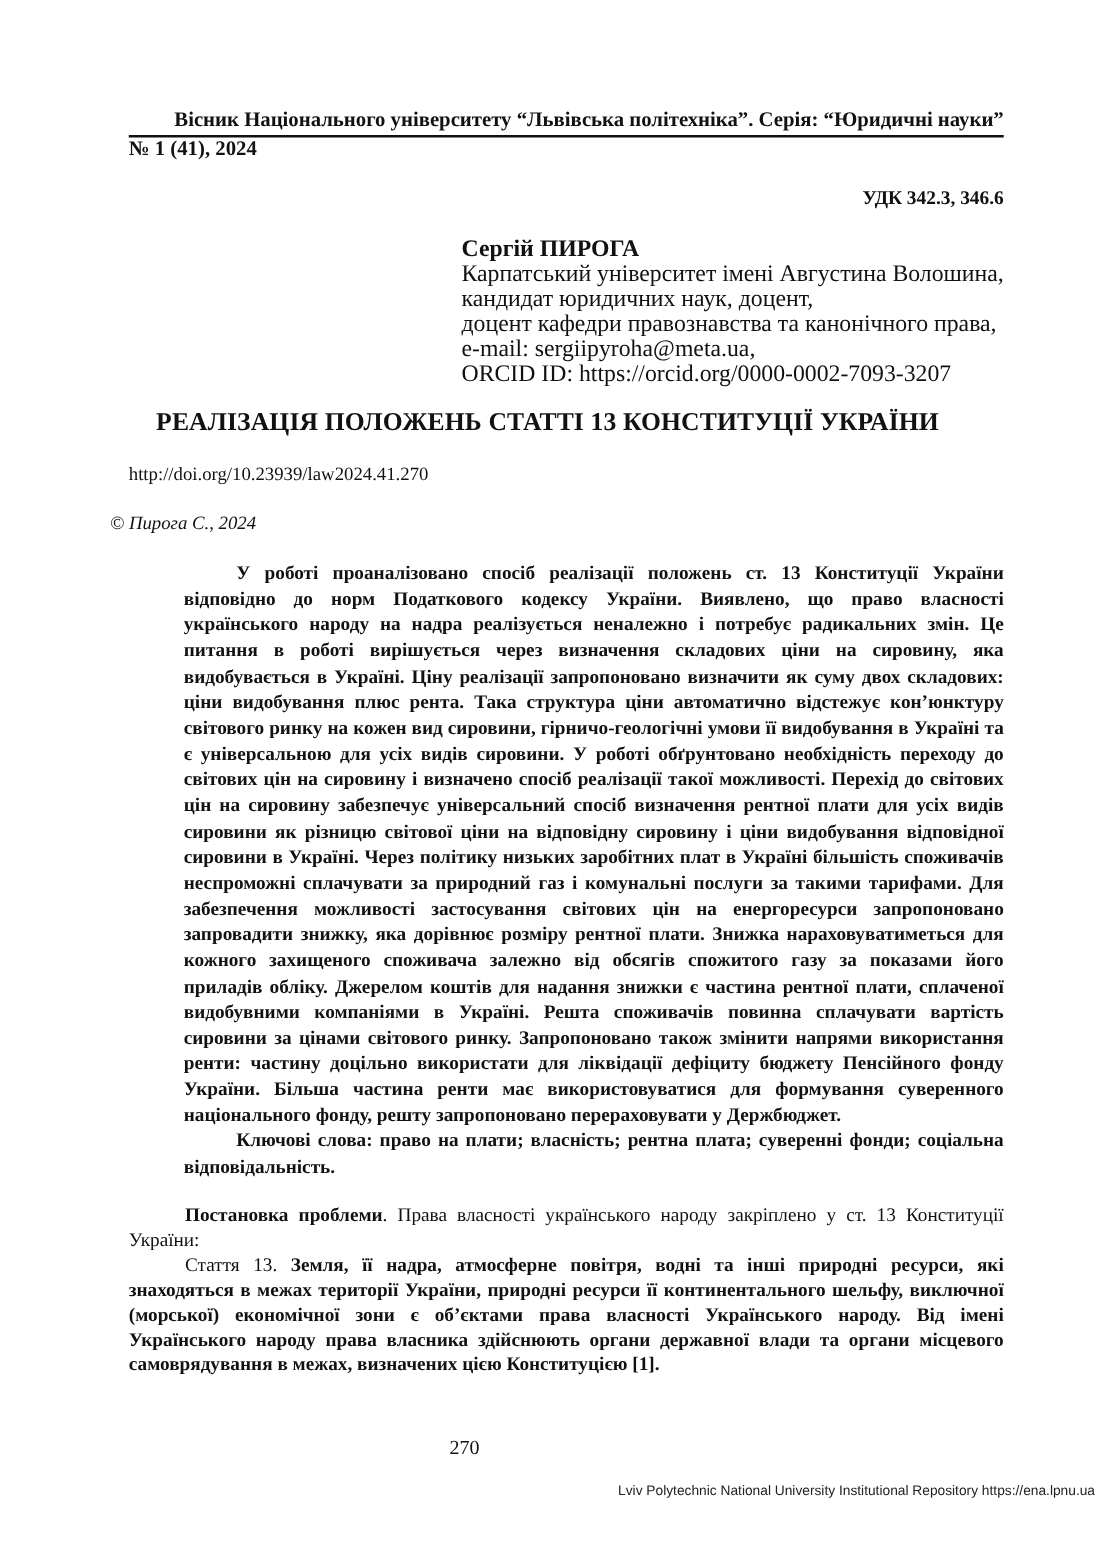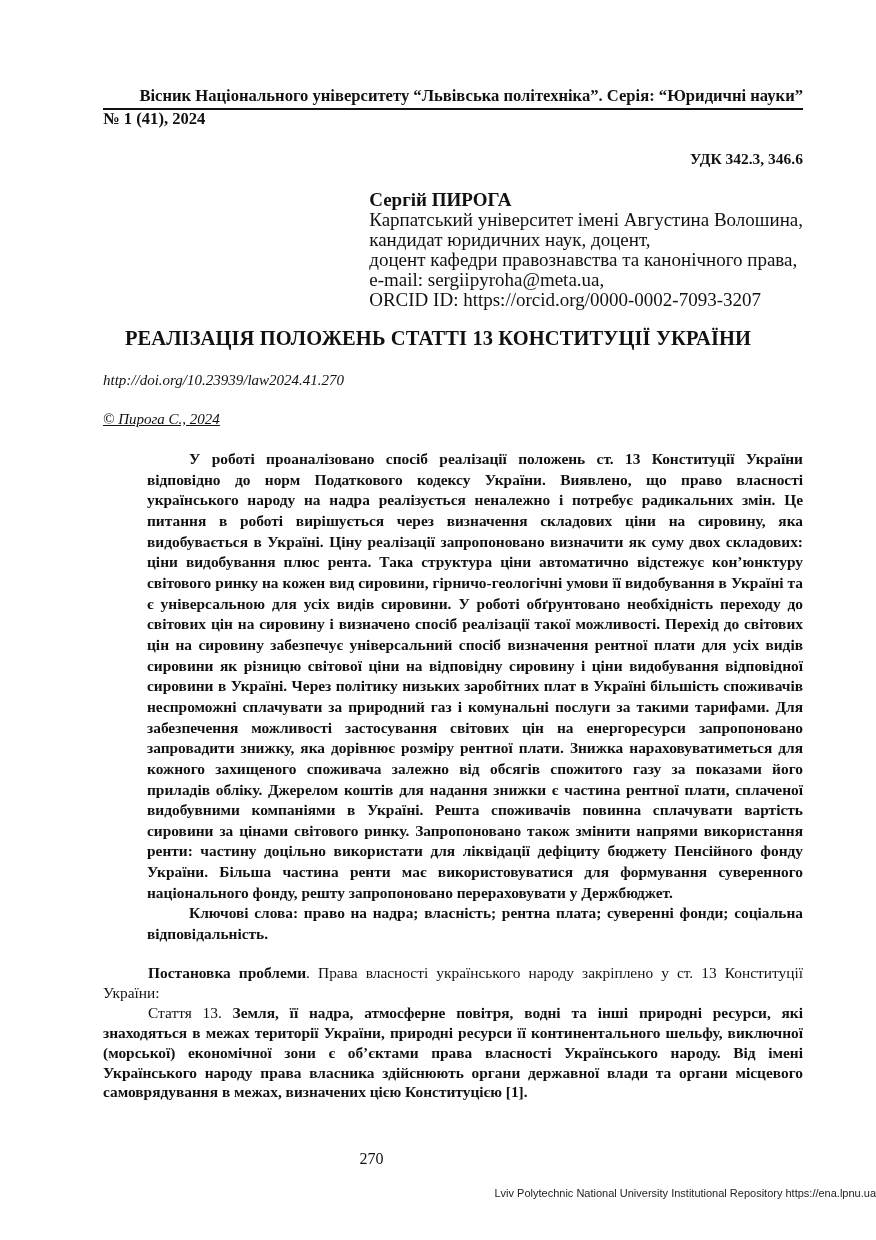--- a/index.html
+++ b/index.html
@@ -7,22 +7,22 @@
          font-family: "Liberation Serif", serif; color: #111111; }
   .abs { position: absolute; }
   .journal-header { left: 103px; top: 86px; width: 700px; text-align: right;
     font-weight: bold; font-size: 16.6px; line-height: 20px; white-space: nowrap; }
   .header-rule { left: 103px; top: 108px; width: 700px; height: 0; border-top: 2px solid #111; }
   .issue { left: 103px; top: 109px; font-weight: bold; font-size: 16.6px; line-height: 20px; }
   .udc { right: 73px; top: 150px; font-weight: bold; font-size: 15.5px; }
   .author-block { right: 73px; top: 190px; text-align: left; font-size: 19px; line-height: 20px; }
   .author-name { font-weight: bold; }
   .title { left: 0; width: 876px; top: 327px; text-align: center; font-weight: bold; font-size: 20.5px; letter-spacing: 0.1px; }
-  .doi { left: 103px; top: 372px; font-size: 15px; font-style: italic; }
-  .copyright { left: 103px; top: 411px; font-size: 15px; font-style: italic; text-decoration: underline; }
+  .doi { left: 103px; top: 372px; font-size: 15px; }
+  .copyright { left: 88px; top: 411px; font-size: 15px; font-style: italic; }
   .abstract { left: 147px; top: 449px; width: 656px; font-weight: bold; font-size: 15.4px; line-height: 20.65px;
     text-align: justify; hyphens: manual; }
   .abstract p { margin: 0; text-indent: 42px; }
   .body-text { left: 103px; top: 963px; width: 700px; font-size: 15.4px; line-height: 19.9px; text-align: justify; }
   .body-text p { margin: 0; text-indent: 45px; }
   .b { font-weight: bold; }
   .page-num { left: 0; width: 743px; top: 1150px; text-align: center; font-size: 16px; }
   .repo { left: 0; width: 876px; top: 1187px; text-align: right; font-family: "Liberation Sans", sans-serif; font-size: 11px; color: #222; }
 </style>
 </head>
@@ -42,21 +42,21 @@
   <div>e-mail: sergiipyroha@meta.ua,</div>
   <div>ORCID ID: https://orcid.org/0000-0002-7093-3207</div>
 </div>
 
 <div class="abs title">РЕАЛІЗАЦІЯ ПОЛОЖЕНЬ СТАТТІ 13 КОНСТИТУЦІЇ УКРАЇНИ</div>
 <div class="abs doi">http://doi.org/10.23939/law2024.41.270</div>
 <div class="abs copyright">© Пирога С., 2024</div>
 
 <div class="abs abstract">
   <p>У роботі проаналізовано спосіб реалізації положень ст. 13 Конституції України відповідно до норм Податкового кодексу України. Виявлено, що право власності українського народу на надра реалізується неналежно і потребує радикальних змін. Це питання в роботі вирішується через визначення складових ціни на сировину, яка видобувається в Україні. Ціну реалізації запропоновано визначити як суму двох складових: ціни видобування плюс рента. Така структура ціни автоматично відстежує кон’юнктуру світового ринку на кожен вид сировини, гірничо-геологічні умови її видобування в Україні та є універсальною для усіх видів сировини. У роботі обґрунтовано необхідність переходу до світових цін на сировину і визначено спосіб реалізації такої можливості. Перехід до світових цін на сировину забезпечує універсальний спосіб визначення рентної плати для усіх видів сировини як різницю світової ціни на відповідну сировину і ціни видобування відповідної сировини в Україні. Через політику низьких заробітних плат в Україні більшість споживачів неспроможні сплачувати за природний газ і комунальні послуги за такими тарифами. Для забезпечення можливості застосування світових цін на енергоресурси запропоновано запровадити знижку, яка дорівнює розміру рентної плати. Знижка нараховуватиметься для кожного захищеного споживача залежно від обсягів спожитого газу за показами його приладів обліку. Джерелом коштів для надання знижки є частина рентної плати, сплаченої видобувними компаніями в Україні. Решта споживачів повинна сплачувати вартість сировини за цінами світового ринку. Запропоновано також змінити напрями використання ренти: частину доцільно використати для ліквідації дефіциту бюджету Пенсійного фонду України. Більша частина ренти має використовуватися для формування суверенного національного фонду, решту запропоновано перераховувати у Держбюджет.</p>
-  <p>Ключові слова: право на надра; власність; рентна плата; суверенні фонди; соціальна відповідальність.</p>
+  <p>Ключові слова: право на плати; власність; рентна плата; суверенні фонди; соціальна відповідальність.</p>
 </div>
 
 <div class="abs body-text">
   <p><span class="b">Постановка проблеми</span><span>. Права власності українського народу закріплено у ст. 13 Конституції України:</span></p>
   <p><span>Стаття 13. </span><span class="b">Земля, її надра, атмосферне повітря, водні та інші природні ресурси, які знаходяться в межах території України, природні ресурси її континентального шельфу, виключної (морської) економічної зони є об’єктами права власності Українського народу. Від імені Українського народу права власника здійснюють органи державної влади та органи місцевого самоврядування в межах, визначених цією Конституцією [1].</span></p>
 </div>
 
 <div class="abs page-num">270</div>
 <div class="abs repo">Lviv Polytechnic National University Institutional Repository https://ena.lpnu.ua</div>
 

